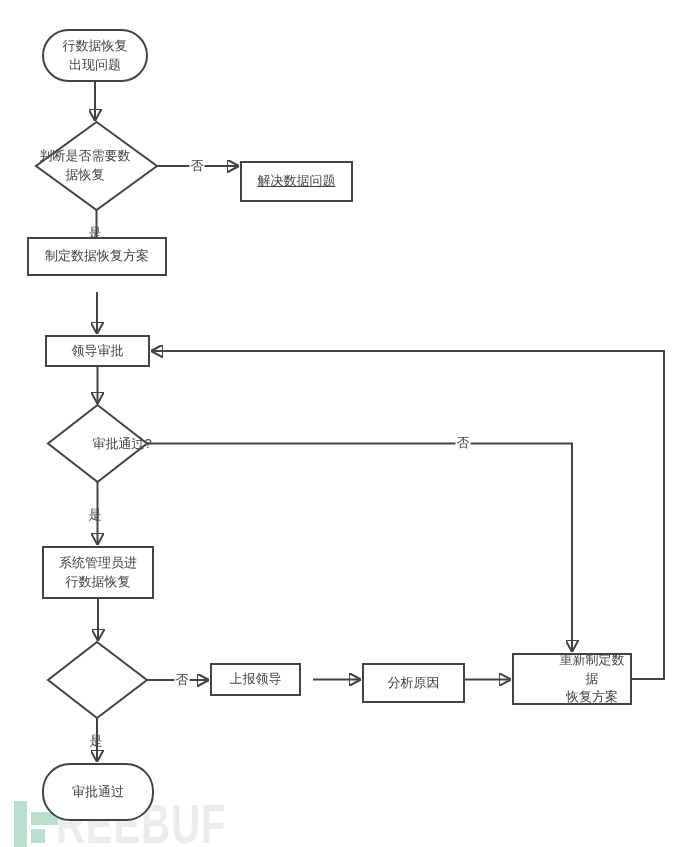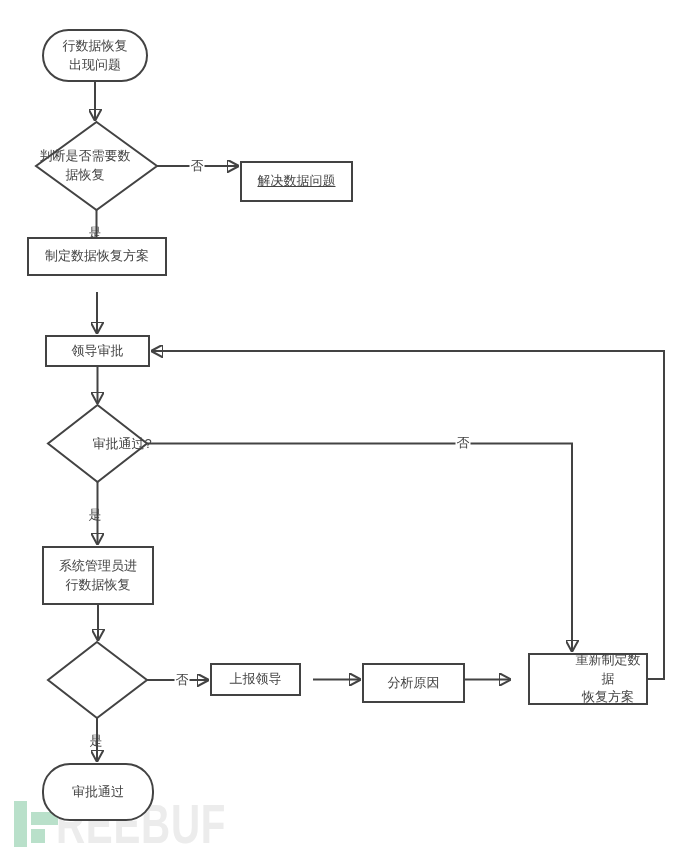--- a/index.html
+++ b/index.html
@@ -121,34 +121,34 @@
   </div>
 
   <div class="node" style="left:27px; top:237px; width:140px; height:39px;text-align:right;">
     <span>制定数据恢复方案</span>
   </div>
 
   <div class="node" style="left:45px; top:335px; width:105px; height:32px;align-items:center;">
     <span>领导审批</span>
   </div>
 
-  <div class="node" style="left:42px; top:546px; width:112px; height:59px;">
+  <div class="node" style="left:42px; top:546px; width:112px; height:53px;">
     <span>系统管理员进
 行数据恢复</span>
   </div>
 
   <div class="node" style="left:210px; top:663px; width:91px; height:33px;">
     <span>上报领导</span>
   </div>
 
   <div class="node" style="left:362px; top:663px; width:103px; height:40px;">
     <span>分析原因</span>
   </div>
 
-  <div class="node" style="left:528px; top:653px; width:120px; height:52px;padding-left:40px;">
+  <div class="node" style="left:512px; top:653px; width:120px; height:52px;padding-left:40px;">
     <span>重新制定数据
 恢复方案</span>
   </div>
 
   <div class="node terminator" style="left:42px; top:763px; width:112px; height:58px;">
     <span>审批通过</span>
   </div>
 
   <div class="dlabel" style="left:85px; top:166px; width:110px;">判断是否需要数
 据恢复</div>

